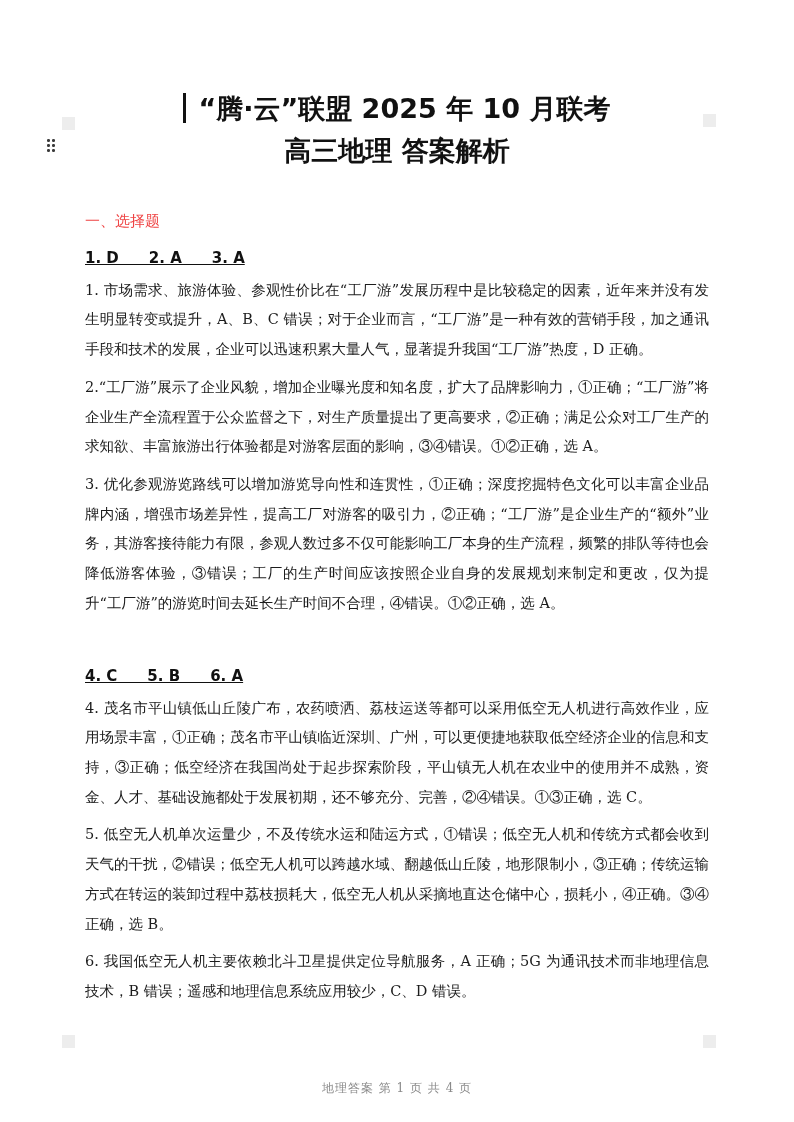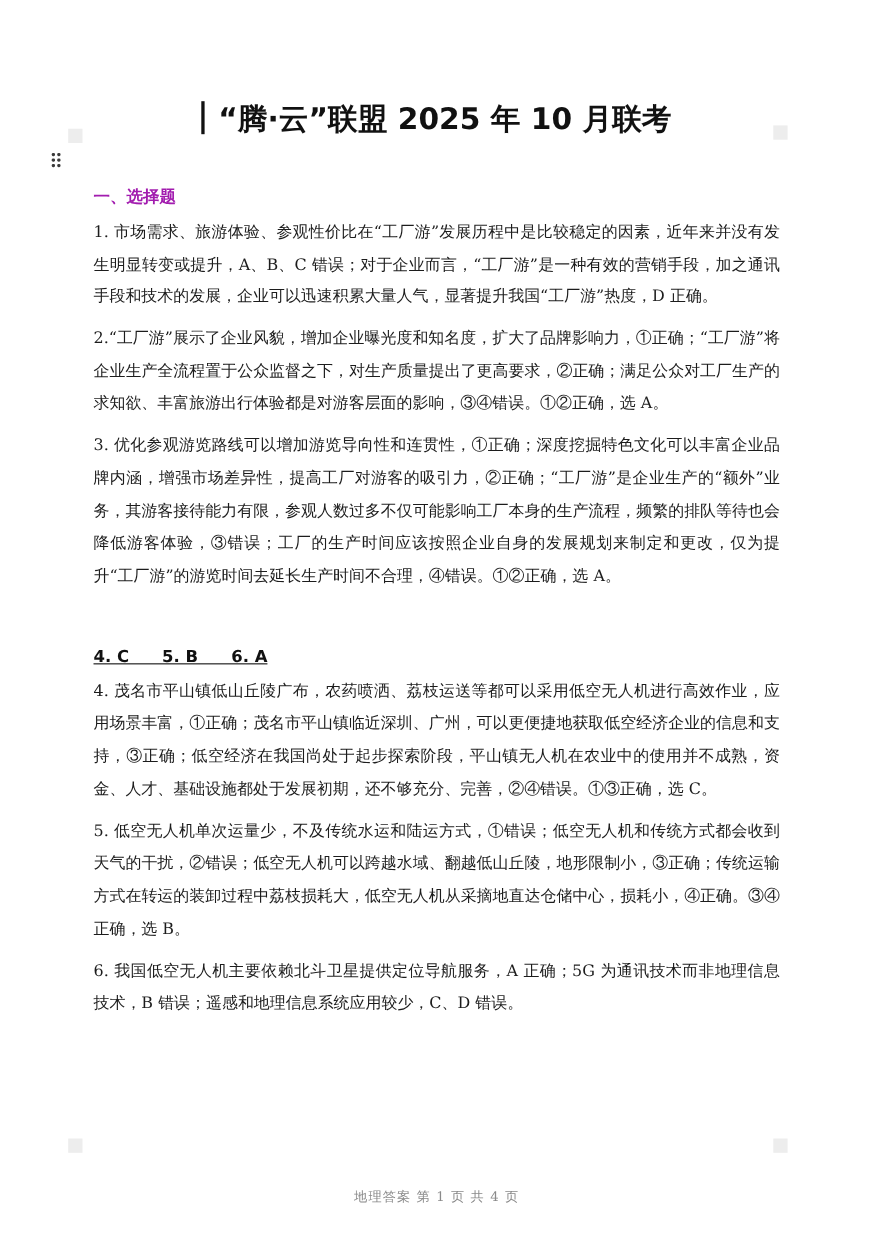--- a/index.html
+++ b/index.html
@@ -39,23 +39,23 @@
     background:#111;
     margin-right:12px;
     vertical-align:-5px;
   }
   .content{
     margin:0 85px;
   }
   .section-heading{
     margin-top:40px;
     font-family:"DejaVu Sans","Liberation Sans",sans-serif;
-    font-weight:700;
+    font-weight:400;
     font-size:15px;
-    color:#a21caf;
+    color:#ef4444;
   }
   .answer-key{
     margin-top:18px;
     font-weight:700;
     font-size:15px;
     text-decoration:underline;
     white-space:pre-wrap;
     color:#111;
     font-family:"DejaVu Sans","Liberation Sans",sans-serif;
   }
@@ -92,25 +92,27 @@
     <i></i>
       <i></i>
       <i></i>
       <i></i>
       <i></i>
       <i></i>
   </div>
 
   <div class="title-block">
     <div><span class="cursor-bar"></span><span>“腾·云”联盟 2025 年 10 月联考</span></div>
+    <div>高三地理 答案解析</div>
   </div>
 
   <div class="content">
     <div class="section-heading">一、选择题</div>
 
+    <div class="answer-key">1. D　　2. A　　3. A</div>
 
     <div class="para">1.  市场需求、旅游体验、参观性价比在“工厂游”发展历程中是比较稳定的因素，近年来并没有发生明显转变或提升，A、B、C 错误；对于企业而言，“工厂游”是一种有效的营销手段，加之通讯手段和技术的发展，企业可以迅速积累大量人气，显著提升我国“工厂游”热度，D 正确。</div>
     <div class="para">2.“工厂游”展示了企业风貌，增加企业曝光度和知名度，扩大了品牌影响力，①正确；“工厂游”将企业生产全流程置于公众监督之下，对生产质量提出了更高要求，②正确；满足公众对工厂生产的求知欲、丰富旅游出行体验都是对游客层面的影响，③④错误。①②正确，选 A。</div>
     <div class="para">3.  优化参观游览路线可以增加游览导向性和连贯性，①正确；深度挖掘特色文化可以丰富企业品牌内涵，增强市场差异性，提高工厂对游客的吸引力，②正确；“工厂游”是企业生产的“额外”业务，其游客接待能力有限，参观人数过多不仅可能影响工厂本身的生产流程，频繁的排队等待也会降低游客体验，③错误；工厂的生产时间应该按照企业自身的发展规划来制定和更改，仅为提升“工厂游”的游览时间去延长生产时间不合理，④错误。①②正确，选 A。</div>
 
     <div class="answer-key second">4. C　　5. B　　6. A</div>
 
     <div class="para">4.  茂名市平山镇低山丘陵广布，农药喷洒、荔枝运送等都可以采用低空无人机进行高效作业，应用场景丰富，①正确；茂名市平山镇临近深圳、广州，可以更便捷地获取低空经济企业的信息和支持，③正确；低空经济在我国尚处于起步探索阶段，平山镇无人机在农业中的使用并不成熟，资金、人才、基础设施都处于发展初期，还不够充分、完善，②④错误。①③正确，选 C。</div>
     <div class="para">5.  低空无人机单次运量少，不及传统水运和陆运方式，①错误；低空无人机和传统方式都会收到天气的干扰，②错误；低空无人机可以跨越水域、翻越低山丘陵，地形限制小，③正确；传统运输方式在转运的装卸过程中荔枝损耗大，低空无人机从采摘地直达仓储中心，损耗小，④正确。③④正确，选 B。</div>
     <div class="para">6.  我国低空无人机主要依赖北斗卫星提供定位导航服务，A 正确；5G 为通讯技术而非地理信息技术，B 错误；遥感和地理信息系统应用较少，C、D 错误。</div>

